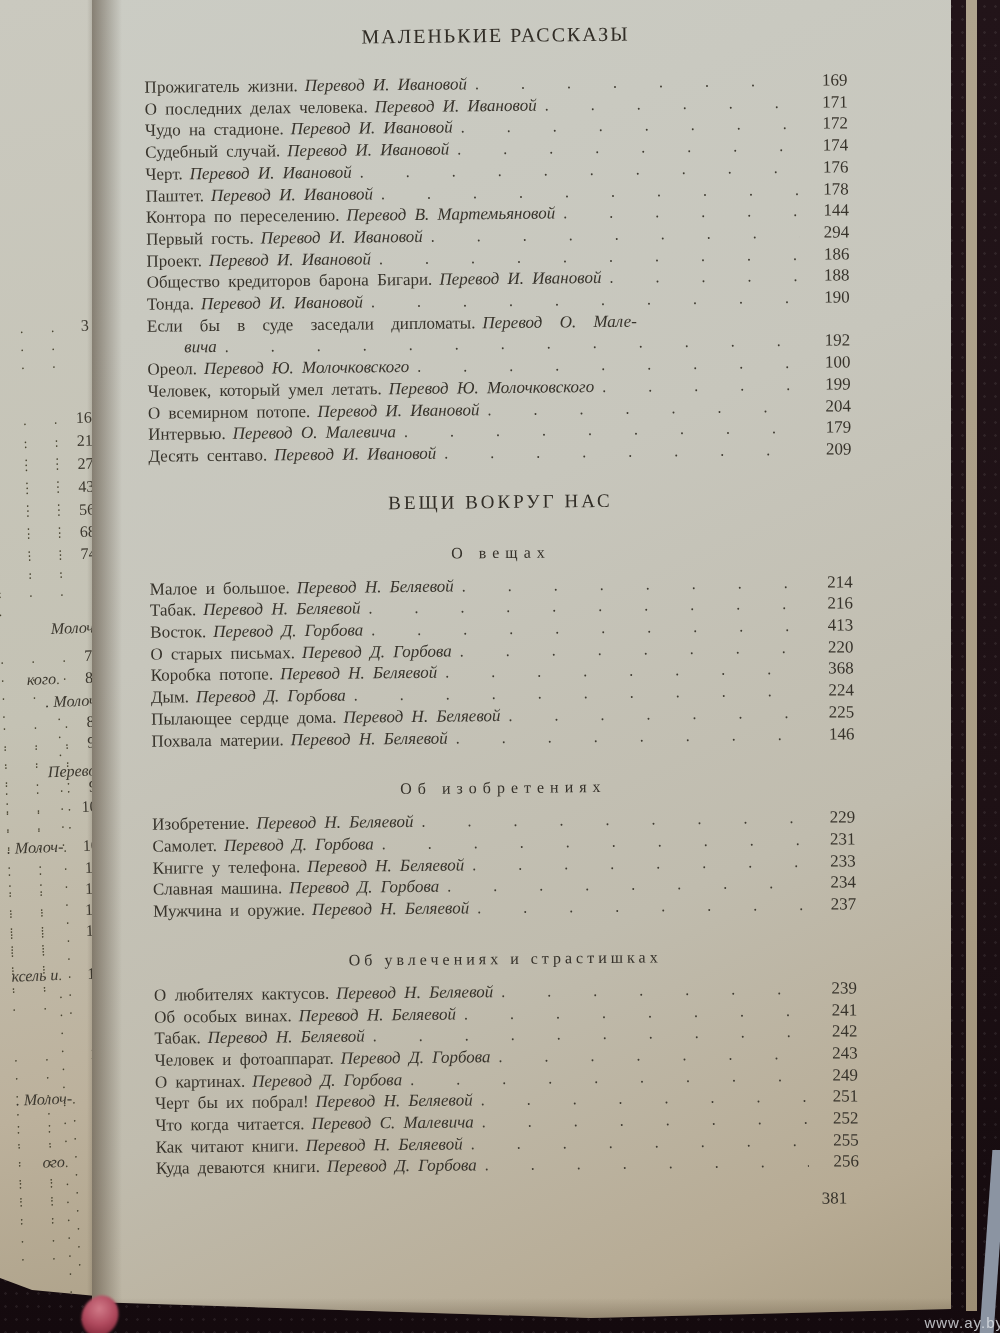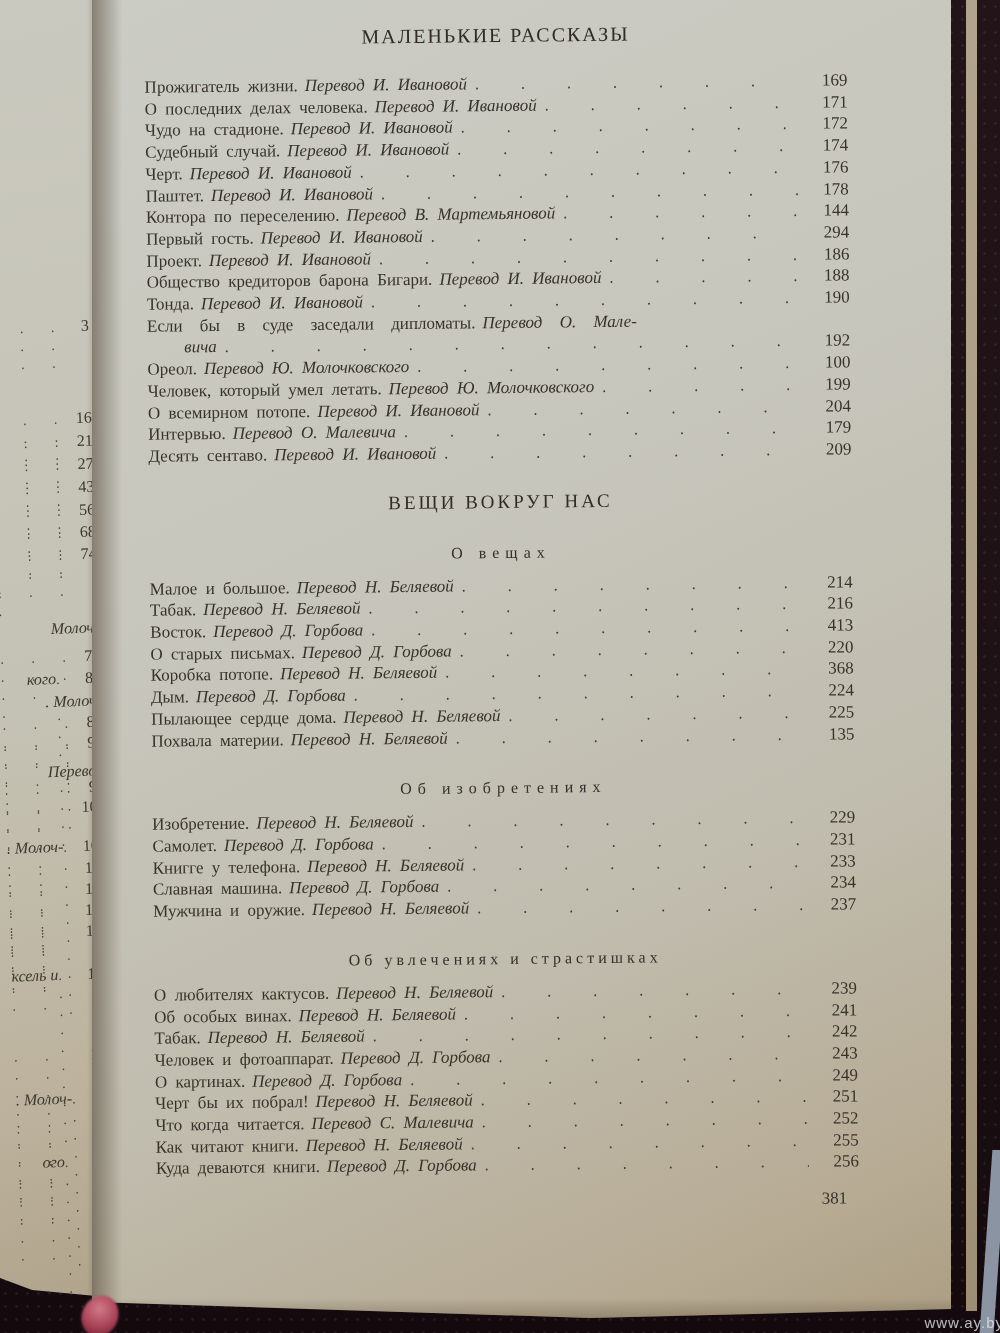--- a/index.html
+++ b/index.html
@@ -411,21 +411,21 @@
             <span class="t">Пылающее сердце дома.</span>
             <span class="tr">Перевод Н. Беляевой</span>
             <span class="lead"></span>
             <span class="pg">225</span>
           </div>
 
           <div class="row">
             <span class="t">Похвала материи.</span>
             <span class="tr">Перевод Н. Беляевой</span>
             <span class="lead"></span>
-            <span class="pg">135</span>
+            <span class="pg">146</span>
           </div>
         </div>
 
       <div class="h3">Об изобретениях</div>
 
       <div class="rows">
 
           <div class="row">
             <span class="t">Изобретение.</span>
             <span class="tr">Перевод Н. Беляевой</span>

